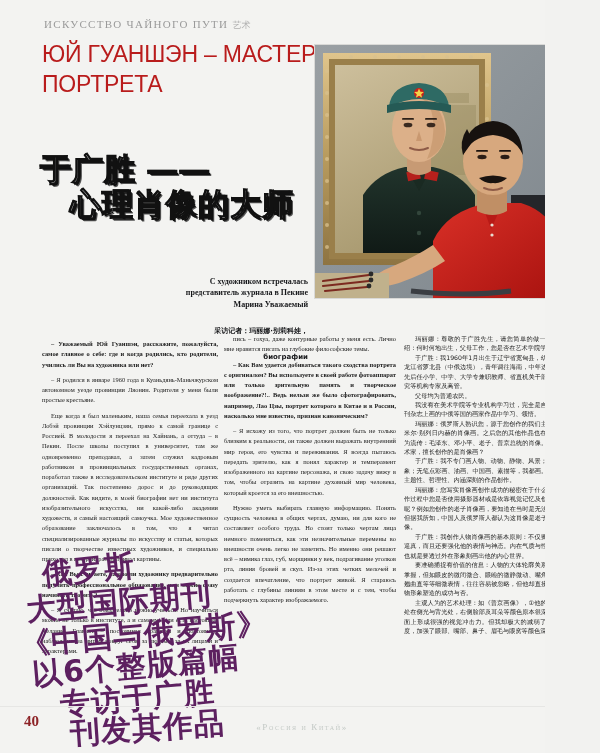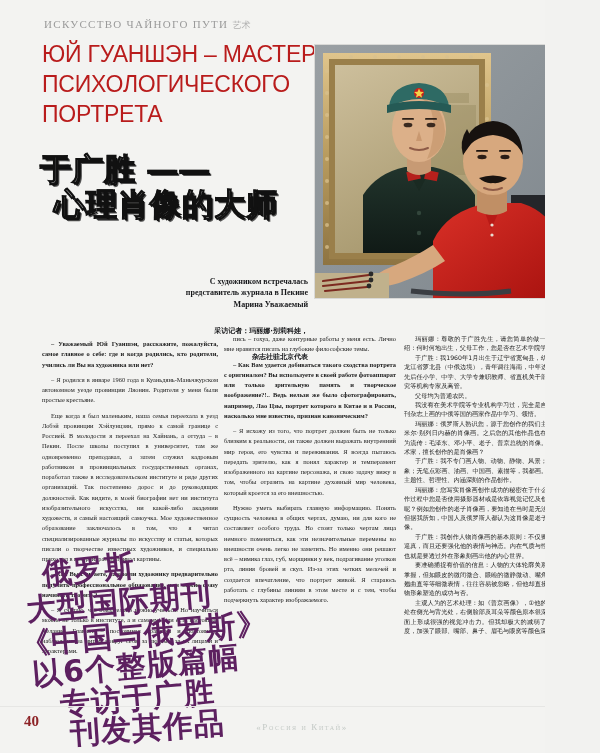--- a/index.html
+++ b/index.html
@@ -42,21 +42,21 @@
     font-family:"DejaVu Sans", sans-serif;
     font-weight:400;
     font-size:31px;line-height:1.12;
     color:#ffffff;
     -webkit-text-stroke:2.2px #111;
     text-shadow:
        2px 2px 0 #111, -1px -1px 0 #111,
        3px 3px 0 #555;
     letter-spacing:1px;
   }
-  .cn-title .l2{margin-left:14px;}
+  .cn-title .l2{margin-left:30px;}
 
   
   .photo{
     position:absolute;left:315px;top:45px;
     width:255px;height:253px;
     background:#8d9196;
     overflow:hidden;
     box-shadow:0 0 0 1px #d9d9d7;
   }
   .photo svg{display:block;width:255px;height:253px;}
@@ -136,21 +136,20 @@
 
 <div class="page">
 
   <div class="runhead">
     <span>ИСКУССТВО ЧАЙНОГО ПУТИ</span>
     <span class="cn">艺术</span>
   </div>
 
   <div class="headline">
     <div>ЮЙ ГУАНШЭН – МАСТЕР</div>
-    <div>ПСИХОЛОГИЧЕСКОГО</div>
     <div>ПОРТРЕТА</div>
   </div>
 
   <div class="cn-title">
     <div class="l1">于广胜 ——</div>
     <div class="l2">心理肖像的大师</div>
   </div>
 
   <div class="photo">
     <svg viewBox="0 0 255 253" xmlns="http://www.w3.org/2000/svg">
@@ -277,21 +276,21 @@
 
       <path d="M96 246 Q150 252 196 246" stroke="#3a3d42" stroke-width="5" fill="none"></path>
     </svg>
   </div>
 
   <div class="byline">
     <div>С художником встречалась</div>
     <div>представитель журнала в Пекине</div>
     <div>Марина Уважаемый</div>
     <div class="cn">采访记者：玛丽娜·别莉科娃，</div>
-    <div class="cn">杂志社驻北京代表</div>
+    <div class="cn">биографии</div>
   </div>
 
   <div class="col col-ru1">
       <p class="q sp">– Уважаемый Юй Гуаншэн, расскажите, пожалуйста, самое главное о себе: где и когда родились, кто родители, учились ли Вы на художника или нет?</p>
       <p class="sp">– Я родился в январе 1960 года в Куаньдянь-Маньчжурском автономном уезде провинции Ляонин. Родители у меня были простые крестьяне.</p>
       <p class="sp">Еще когда я был маленьким, наша семья переехала в уезд Лобэй провинции Хэйлунцзян, прямо к самой границе с Россией. В молодости я переехал на Хайнань, а оттуда – в Пекин. После школы поступил в университет, там же одновременно преподавал, а затем служил кадровым работником в провинциальных государственных органах, поработал также в исследовательском институте и ряде других организаций. Так постепенно дорос и до руководящих должностей. Как видите, в моей биографии нет ни института изобразительного искусства, ни какой-либо академии художеств, я самый настоящий самоучка. Мое художественное образование заключалось в том, что я читал специализированные журналы по искусству и статьи, которых писали о творчестве известных художников, и специально приходил в галереи, рассматривал картины.</p>
       <p class="q sp">– Как Вы считаете, важно ли художнику предварительно получить профессиональное образование, или можно сразу начинать творить?</p>
       <p class="sp">– Я считаю, что обязательно нужно учиться. Но научиться можно не только в институте, а и самому, если есть настоящее желание. Главное – постоянная практика и постоянное наблюдение за миром вокруг себя, за людьми, за их лицами и характерами.</p>
     </div>
   <div class="col col-ru2">

